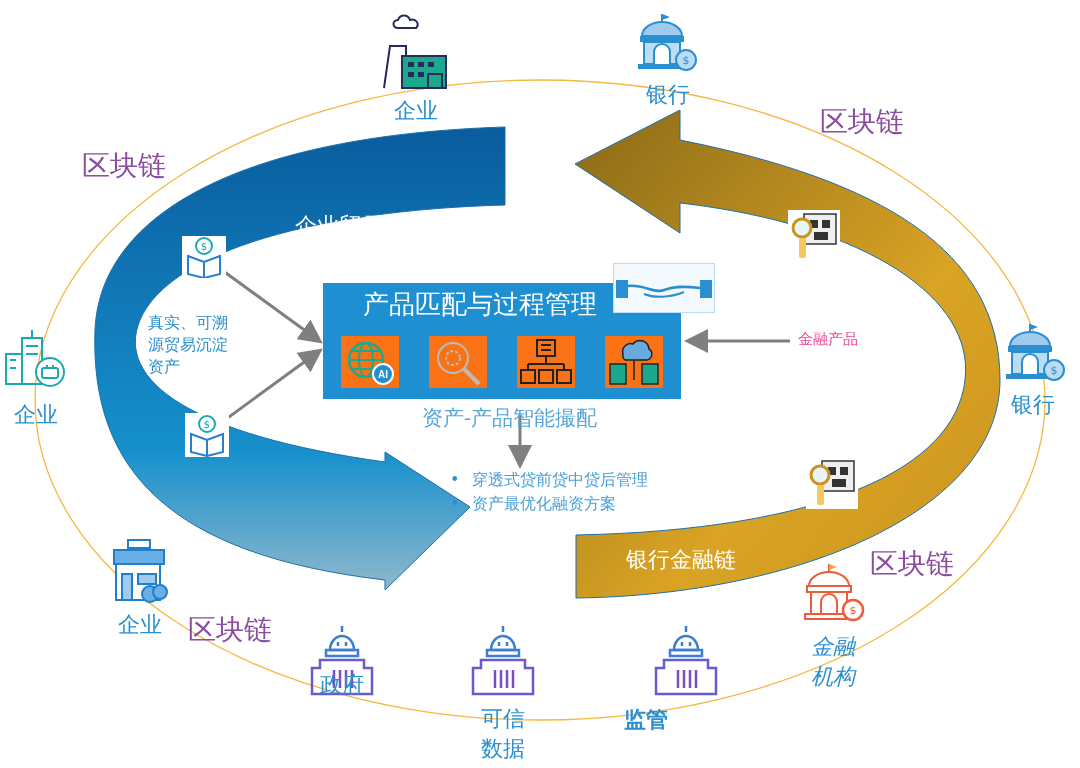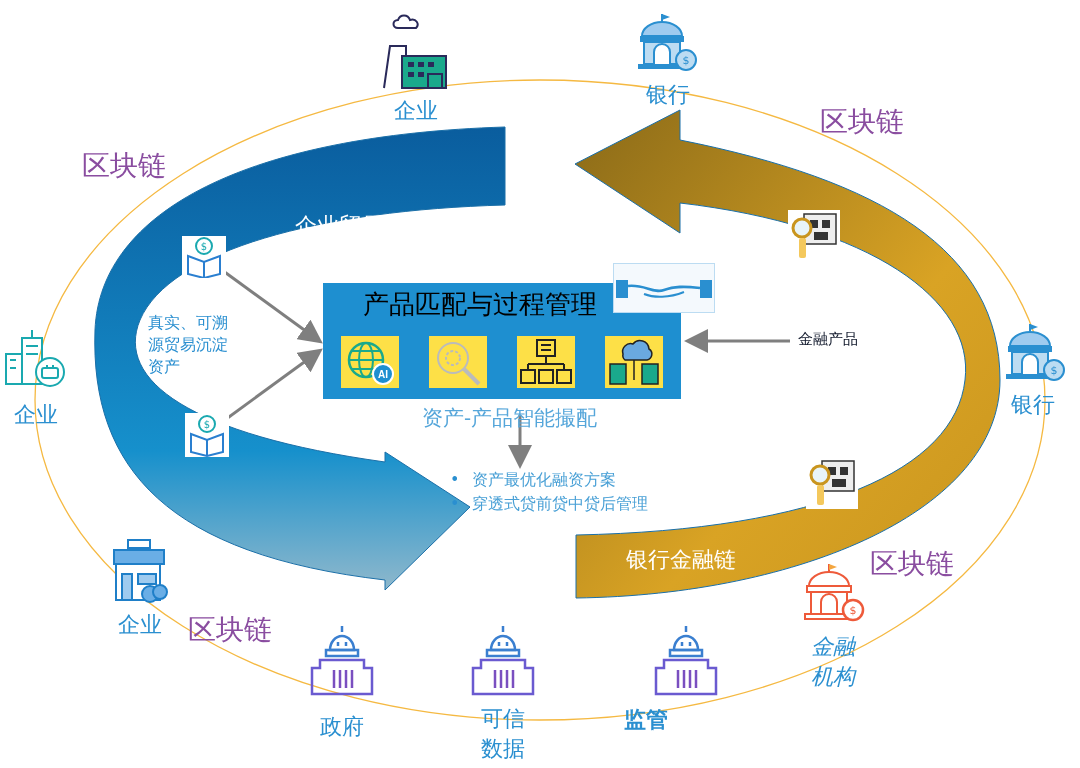--- a/index.html
+++ b/index.html
@@ -4,22 +4,22 @@
 <style>
   html, body { margin:0; padding:0; background:#ffffff; }
   body { width:1080px; height:768px; position:relative; overflow:hidden;
          font-family:"DejaVu Serif","Liberation Serif",serif; }
   .abs { position:absolute; }
   svg.stage { position:absolute; left:0; top:0; }
   .lbl { position:absolute; color:#2a8fd0; font-size:22px; line-height:26px; text-align:center; }
   .chainlbl { position:absolute; color:#8a4da0; font-size:28px; }
   .arrow-title { position:absolute; color:#ffffff; font-size:22px; }
   .hub { position:absolute; left:323px; top:283px; width:358px; height:116px; background:#1e8fd0; }
-  .hub-title { position:absolute; left:40px; top:4px; color:#000000; font-size:26px; white-space:nowrap; }
-  .tool { position:absolute; top:53px; width:58px; height:52px; background:#fde047; }
+  .hub-title { position:absolute; left:40px; top:4px; color:#ffffff; font-size:26px; white-space:nowrap; }
+  .tool { position:absolute; top:53px; width:58px; height:52px; background:#f97316; }
   .iconbox { position:absolute; }
   .bullets { position:absolute; left:450px; top:468px; color:#49a0d6; font-size:16px; line-height:24px; }
   .bullets div::before { content:"•"; display:inline-block; width:22px; color:#2a8fd0; }
 </style>
 </head>
 <body>
 
 <svg class="stage" width="1080" height="768" viewBox="0 0 1080 768">
   <defs>
     <linearGradient id="blueGrad" x1="0" y1="0" x2="0" y2="1">
@@ -107,30 +107,30 @@
   <svg width="100" height="48" viewBox="0 0 100 48">
       <rect x="2" y="16" width="12" height="18" fill="#2a8fd0"></rect>
       <rect x="86" y="16" width="12" height="18" fill="#2a8fd0"></rect>
       <path d="M14,22 C30,20 40,30 50,26 C60,22 70,22 86,24" fill="none" stroke="#2a8fd0" stroke-width="2.5"></path>
       <path d="M30,30 C40,34 55,34 70,28" fill="none" stroke="#2a8fd0" stroke-width="2"></path>
     </svg>
 </div>
 
 <div class="abs" style="left:422px;top:404px;color:#55a6da;font-size:21px;text-align:right;">资产-产品智能撮配</div>
 <div class="bullets">
+  <div>穿透式贷前贷中贷后管理</div>
   <div>资产最优化融资方案</div>
-  <div>穿透式贷前贷中贷后管理</div>
 </div>
 
 <div class="abs" style="left:148px;top:312px;width:112px;color:#2a8fd0;font-size:16px;line-height:22px;text-align:left;">
   <div>真实、可溯</div>
   <div>源贸易沉淀</div>
   <div>资产</div>
 </div>
-<div class="abs" style="left:798px;top:330px;color:#0f172a;font-size:15px;text-align:right;">金融产品</div>
+<div class="abs" style="left:798px;top:330px;color:#ec4899;font-size:15px;text-align:right;">金融产品</div>
 
 <div class="iconbox" style="left:182px;top:236px;width:44px;height:42px;background:#fff;">
   <svg width="44" height="42" viewBox="0 0 44 42">
       <circle cx="22" cy="10" r="8" fill="none" stroke="#1aa9b0" stroke-width="2"></circle>
       <text x="22" y="14" font-size="10" text-anchor="middle" fill="#1aa9b0" font-family="DejaVu Sans, sans-serif">$</text>
       <path d="M6,20 L22,26 L38,20 L38,38 L22,42 L6,38 Z" fill="none" stroke="#2a7fd0" stroke-width="2"></path>
       <line x1="22" y1="26" x2="22" y2="42" stroke="#2a7fd0" stroke-width="2"></line>
     </svg>
 </div>
 <div class="iconbox" style="left:185px;top:413px;width:44px;height:44px;background:#fff;">
@@ -245,21 +245,21 @@
       <line x1="32" y1="18" x2="32" y2="22"></line>
       <line x1="40" y1="18" x2="40" y2="22"></line>
       <rect x="20" y="26" width="32" height="6"></rect>
       <path d="M6,70 L6,44 L14,44 L14,36 L58,36 L58,44 L66,44 L66,70 Z" stroke="#6a5ad0"></path>
       <line x1="28" y1="46" x2="28" y2="64" stroke="#7a4fc0"></line>
       <line x1="34" y1="46" x2="34" y2="64" stroke="#7a4fc0"></line>
       <line x1="40" y1="46" x2="40" y2="64" stroke="#7a4fc0"></line>
       <line x1="46" y1="46" x2="46" y2="64" stroke="#7a4fc0"></line>
     </svg>
 </div>
-<div class="lbl" style="left:314px;top:714px;width:56px;text-align:center;">政府</div>
+<div class="lbl" style="left:314px;top:672px;width:56px;text-align:center;">政府</div>
 
 <div class="iconbox" style="left:467px;top:624px;width:72px;height:72px;">
   <svg width="72" height="72" viewBox="0 0 72 72" fill="none" stroke="#3a7fd0" stroke-width="2.5">
       <line x1="36" y1="2" x2="36" y2="8"></line>
       <path d="M24,26 A12,14 0 0 1 48,26 Z"></path>
       <line x1="32" y1="18" x2="32" y2="22"></line>
       <line x1="40" y1="18" x2="40" y2="22"></line>
       <rect x="20" y="26" width="32" height="6"></rect>
       <path d="M6,70 L6,44 L14,44 L14,36 L58,36 L58,44 L66,44 L66,70 Z" stroke="#6a5ad0"></path>
       <line x1="28" y1="46" x2="28" y2="64" stroke="#7a4fc0"></line>

